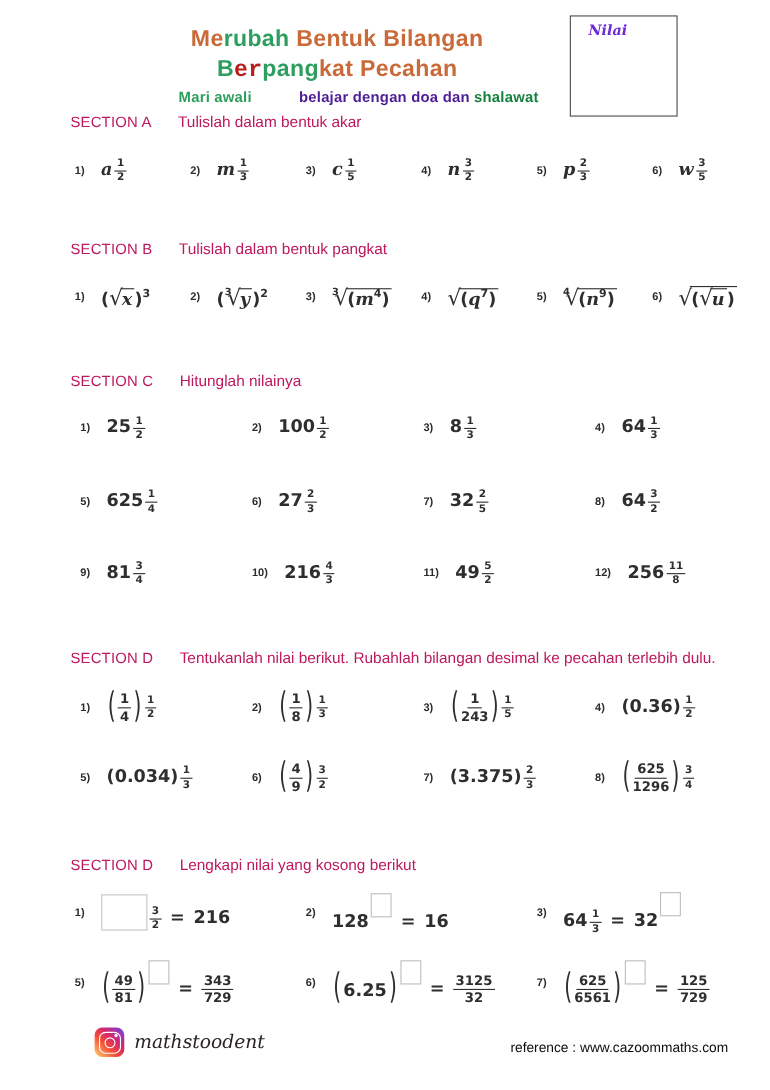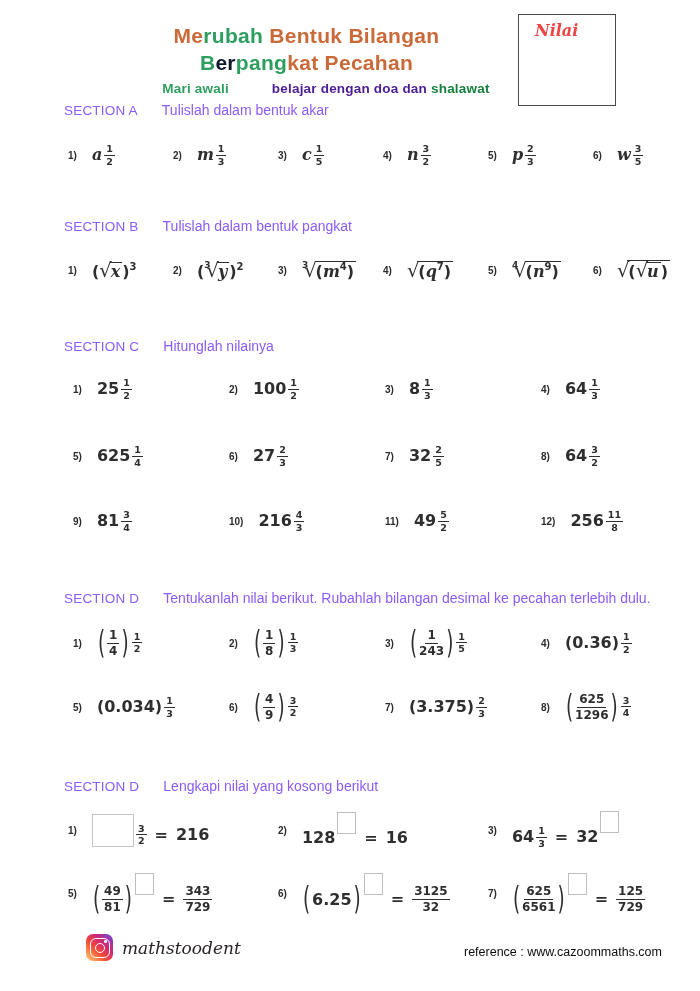--- a/index.html
+++ b/index.html
@@ -9,24 +9,24 @@
   
   .title{position:absolute;left:0;width:613px;text-align:center;margin:0;
          font-size:21px;font-weight:700;letter-spacing:.3px;line-height:1.2}
   .t1{top:23px}
   .t2{top:50px}
   .subtitle{position:absolute;top:81px;left:0;width:652px;text-align:center;
             font-size:13.5px;font-weight:700;letter-spacing:.2px}
   .score-box{position:absolute;left:518px;top:14px;width:96px;height:90px;
              border:1.5px solid #4a4a4a;background:#fff}
   .score-label{position:absolute;left:16px;top:6px;font-family:"DejaVu Serif",serif;
-               font-style:italic;font-weight:700;font-size:16px;color:#ef4444}
+               font-style:italic;font-weight:700;font-size:13px;color:#6d28d9}
 
   
-  .sec-head{position:absolute;left:64px;display:flex;gap:24px;align-items:baseline;color:#8b5cf6;white-space:nowrap}
+  .sec-head{position:absolute;left:64px;display:flex;gap:24px;align-items:baseline;color:#be185d;white-space:nowrap}
   .sec-label{font-size:13.5px;letter-spacing:.2px}
   .sec-instr{font-size:14px}
 
   
   .prow{position:absolute;display:grid;align-items:center}
   .cols6{left:68px;grid-template-columns:repeat(6,105px)}
   .cols4{left:73px;grid-template-columns:repeat(4,156px)}
   .cols3{left:68px;grid-template-columns:repeat(3,210px)}
   .problem{display:flex;align-items:center}
   .pnum{font-size:10px;font-weight:700;color:#2b2b2b;margin-right:15px;flex:none}
@@ -66,21 +66,21 @@
   .handle{position:absolute;left:122px;top:938px;font-family:"DejaVu Serif",serif;
           font-style:italic;font-size:17px;color:#2a2326}
   .ref{position:absolute;right:38px;top:945px;font-size:12.5px;color:#0d0d0d}
 </style>
 </head>
 <body>
 
 <div class="page">
 
   <h1 class="title t1"><span style="color: rgb(201, 106, 56);">Me</span><span style="color: rgb(46, 158, 94);">rubah</span><span style="color: rgb(201, 106, 56);"> Bentuk Bilangan</span></h1>
-  <h1 class="title t2"><span style="color: rgb(46, 158, 94);">B</span><span style="color: #0f172a;">er</span><span style="color: rgb(46, 158, 94);">pang</span><span style="color: rgb(201, 106, 56);">kat Pecahan</span></h1>
+  <h1 class="title t2"><span style="color: rgb(46, 158, 94);">B</span><span style="color: #b91c1c; font-family: Liberation Mono, monospace;">er</span><span style="color: rgb(46, 158, 94);">pang</span><span style="color: rgb(201, 106, 56);">kat Pecahan</span></h1>
   <div class="subtitle"><span style="color: rgb(46, 158, 94);">Mari awali </span><span style="color: #4c1d95; margin-left: 39px;">belajar dengan doa dan </span><span style="color: #15803d;">shalawat</span></div>
 
   <div class="score-box">
     <span class="score-label">Nilai</span>
   </div>
 
   <div class="sec-head" style="top:102px">
     <span class="sec-label">SECTION A</span>
     <span class="sec-instr">Tulislah dalam bentuk akar</span>
   </div>

